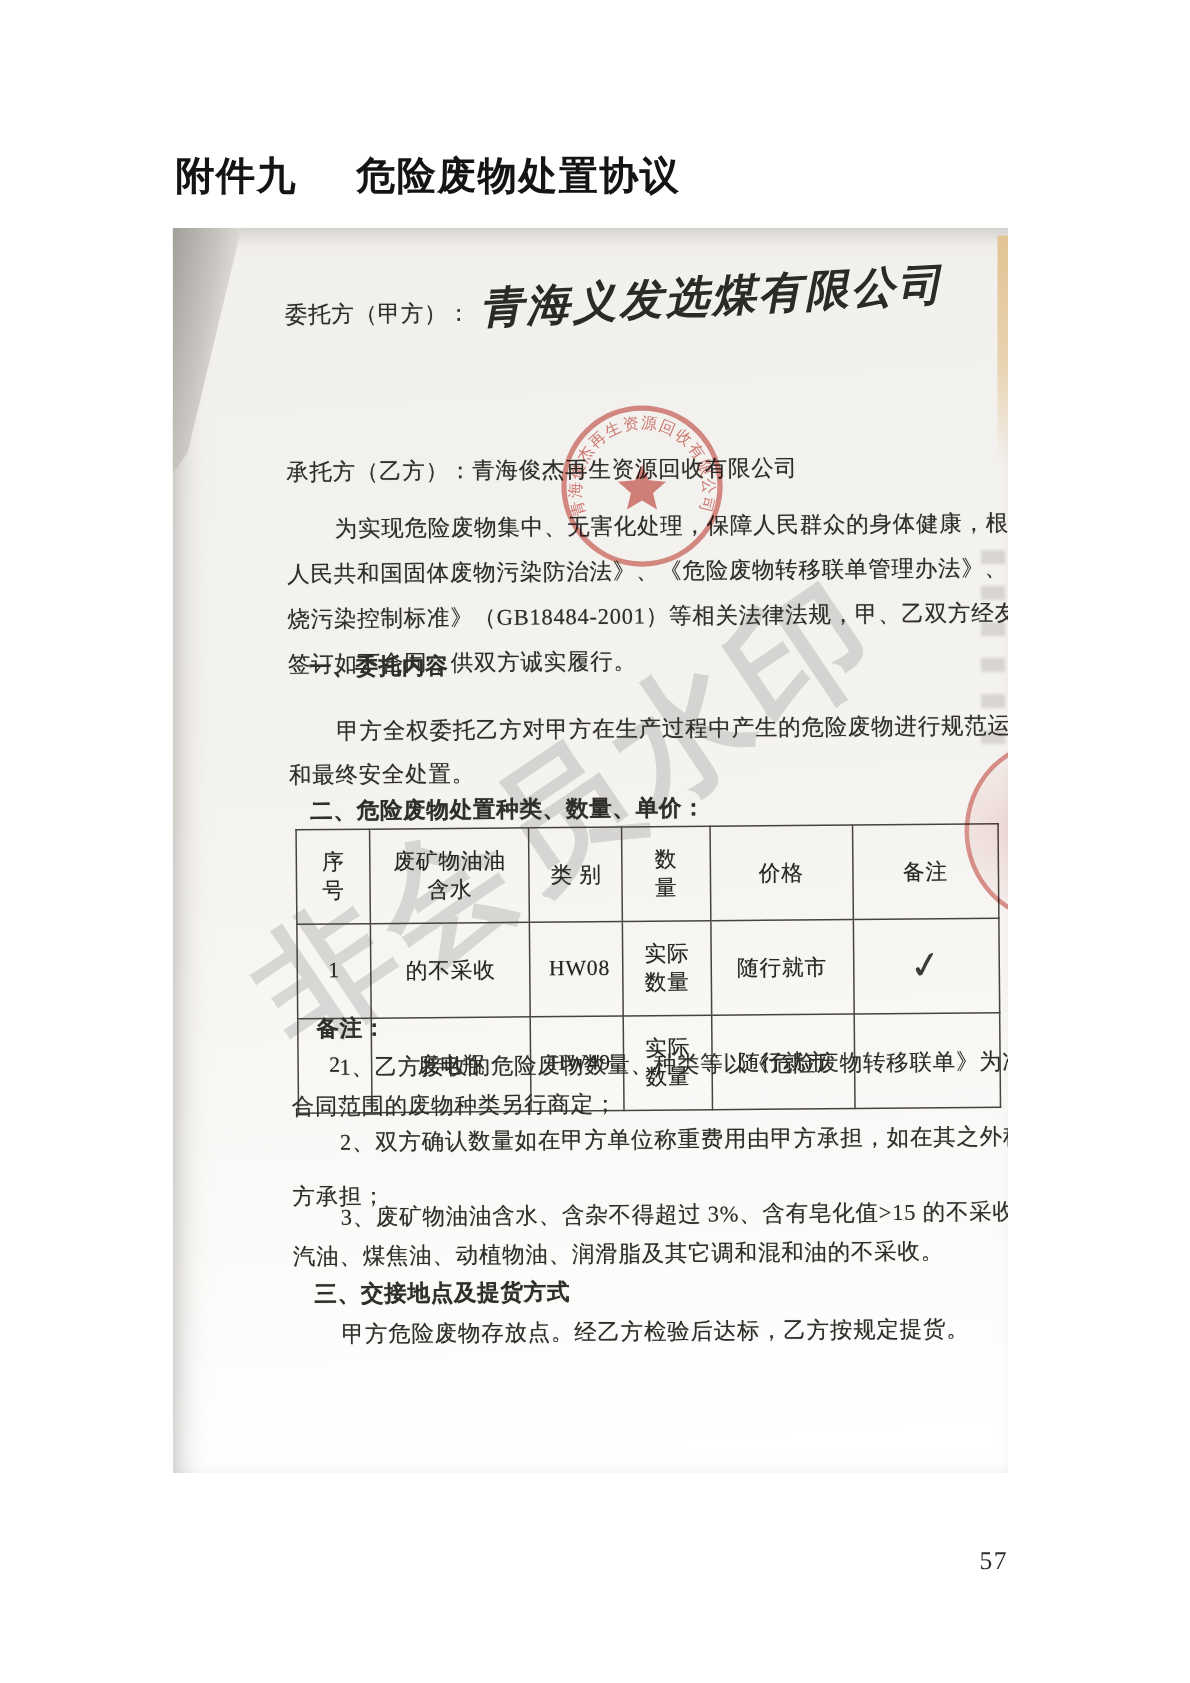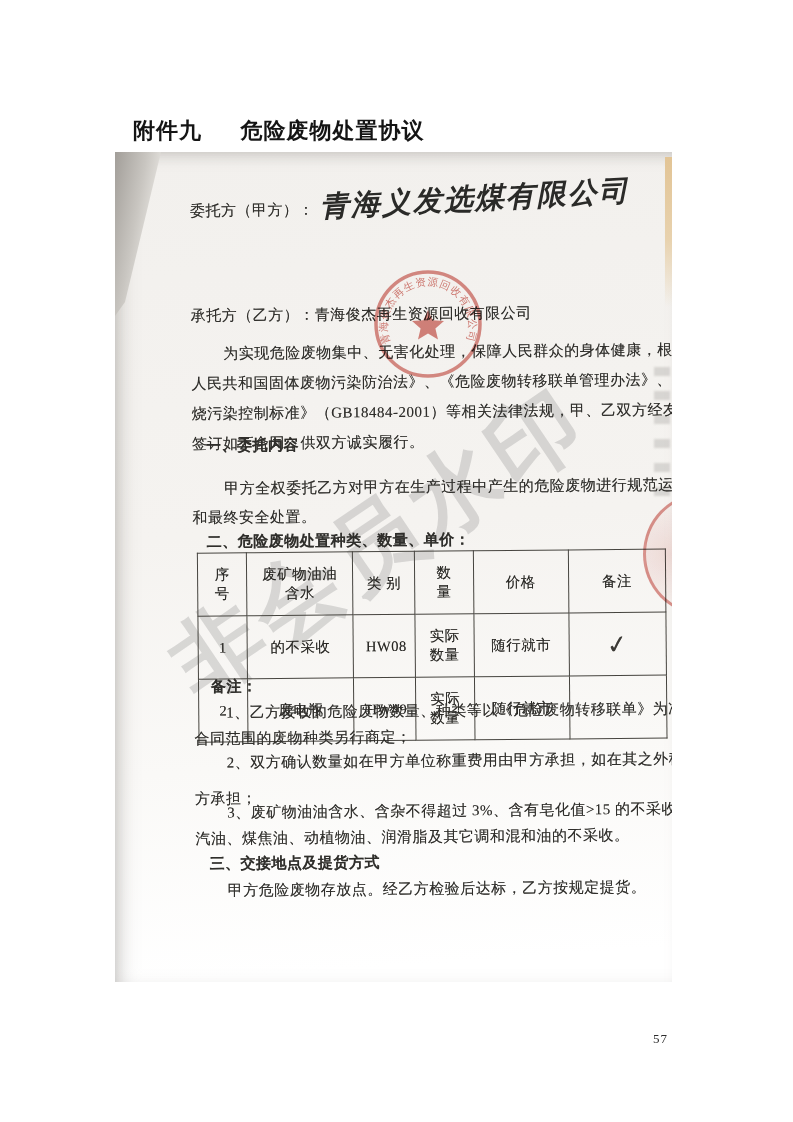--- a/index.html
+++ b/index.html
@@ -3,22 +3,22 @@
 <meta charset="utf-8">
 <style>
   html,body { margin:0; padding:0; }
   body {
     width:793px; height:1122px; background:#ffffff;
     font-family:"Liberation Serif","DejaVu Serif",serif;
   }
   .page { position:relative; width:793px; height:1122px; background:#fff; overflow:hidden; }
 
   .title {
-    position:absolute; left:117px; top:100px; margin:16px;
-    font-size:22px; font-weight:bold; color:#141414; letter-spacing:1px;
+    position:absolute; left:117px; top:100px; margin:0;
+    font-size:26px; font-weight:bold; color:#141414; letter-spacing:1px;
     white-space:nowrap;
   }
   .title .attachment { margin-right:32px; }
 
   
   .scan {
     position:absolute; left:115px; top:152px; width:557px; height:830px;
     background:linear-gradient(176deg,#f2f0ed 0%,#f5f3f0 45%,#faf9f7 72%,#ffffff 96%);
     box-shadow: inset 14px 0 22px -14px rgba(110,105,100,.50),
                 inset 0 12px 16px -10px rgba(140,135,130,.38);
@@ -92,21 +92,21 @@
   }
   .stamp-partial {
     position:absolute; left:528px; top:341px; width:112px; height:116px;
     border:3.5px solid rgba(197,70,60,.55); border-radius:50%;
     background:radial-gradient(circle at 22% 50%, rgba(200,80,70,.16), rgba(200,80,70,0) 60%);
     z-index:3; mix-blend-mode:multiply; pointer-events:none;
   }
 
   .page-number {
     position:absolute; left:653px; top:1031px;
-    font-size:13px; color:#2c2c2c; letter-spacing:1px;
+    font-size:17px; color:#2c2c2c; letter-spacing:1px;
   }
 </style>
 </head>
 <body>
 
 <div class="page">
 
   <h1 class="title">
     <span class="attachment">附件九</span>
     <span>危险废物处置协议</span>

